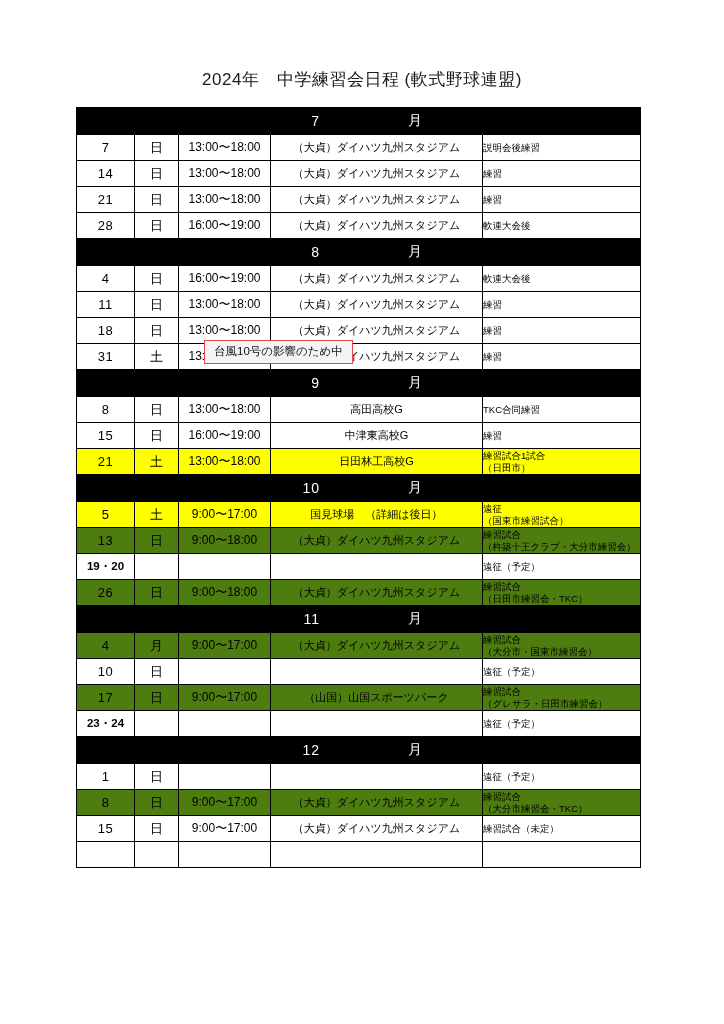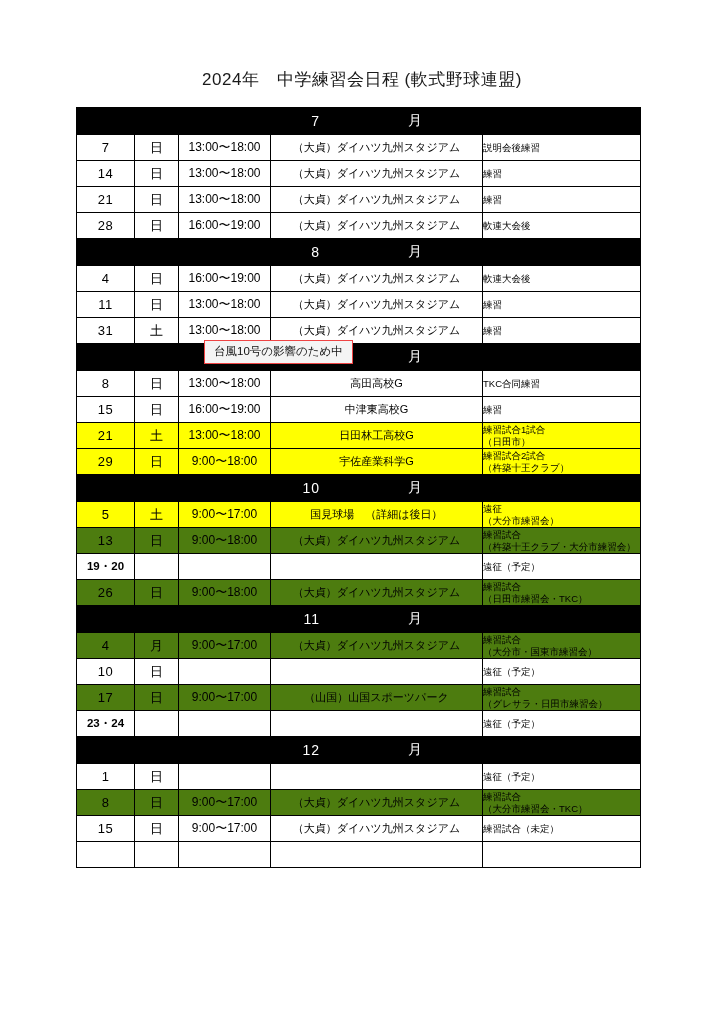--- a/index.html
+++ b/index.html
@@ -211,20 +211,27 @@
             <td class="note"><span class="l1">軟連大会後</span></td>
           </tr>
           <tr class="hl-white">
             <td class="day">11</td>
             <td class="dow">日</td>
             <td class="time">13:00〜18:00</td>
             <td class="place">（大貞）ダイハツ九州スタジアム</td>
             <td class="note"><span class="l1">練習</span></td>
           </tr>
           <tr class="hl-white">
+            <td class="day">18</td>
+            <td class="dow">日</td>
+            <td class="time">13:00〜18:00</td>
+            <td class="place">（大貞）ダイハツ九州スタジアム</td>
+            <td class="note"><span class="l1">練習</span></td>
+          </tr>
+          <tr class="hl-white">
             <td class="day">31</td>
             <td class="dow">土</td>
             <td class="time">13:00〜18:00</td>
             <td class="place">（大貞）ダイハツ九州スタジアム</td>
             <td class="note"><span class="l1">練習</span></td>
           </tr>
           <tr class="month-row">
             <td colspan="5">
               <div class="month-inner">
                 <span class="month-num">9</span>
@@ -246,41 +253,34 @@
             <td class="place">中津東高校G</td>
             <td class="note"><span class="l1">練習</span></td>
           </tr>
           <tr class="hl-yellow">
             <td class="day">21</td>
             <td class="dow">土</td>
             <td class="time">13:00〜18:00</td>
             <td class="place">日田林工高校G</td>
             <td class="note"><span class="l1">練習試合1試合</span><span class="l2">（日田市）</span></td>
           </tr>
-          <tr class="hl-yellow">
-            <td class="day">29</td>
-            <td class="dow">日</td>
-            <td class="time">9:00〜18:00</td>
-            <td class="place">宇佐産業科学G</td>
-            <td class="note"><span class="l1">練習試合2試合</span><span class="l2">（杵築十王クラブ）</span></td>
-          </tr>
           <tr class="month-row">
             <td colspan="5">
               <div class="month-inner">
                 <span class="month-num">10</span>
                 <span class="month-kanji">月</span>
               </div>
             </td>
           </tr>
           <tr class="hl-yellow">
             <td class="day">5</td>
             <td class="dow">土</td>
             <td class="time">9:00〜17:00</td>
             <td class="place">国見球場　（詳細は後日）</td>
-            <td class="note"><span class="l1">遠征</span><span class="l2">（大分市練習会）</span></td>
+            <td class="note"><span class="l1">遠征</span><span class="l2">（国東市練習試合）</span></td>
           </tr>
           <tr class="hl-green">
             <td class="day">13</td>
             <td class="dow">日</td>
             <td class="time">9:00〜18:00</td>
             <td class="place">（大貞）ダイハツ九州スタジアム</td>
             <td class="note"><span class="l1">練習試合</span><span class="l2">（杵築十王クラブ・大分市練習会）</span></td>
           </tr>
           <tr class="hl-white">
             <td class="day narrow">19・20</td>

